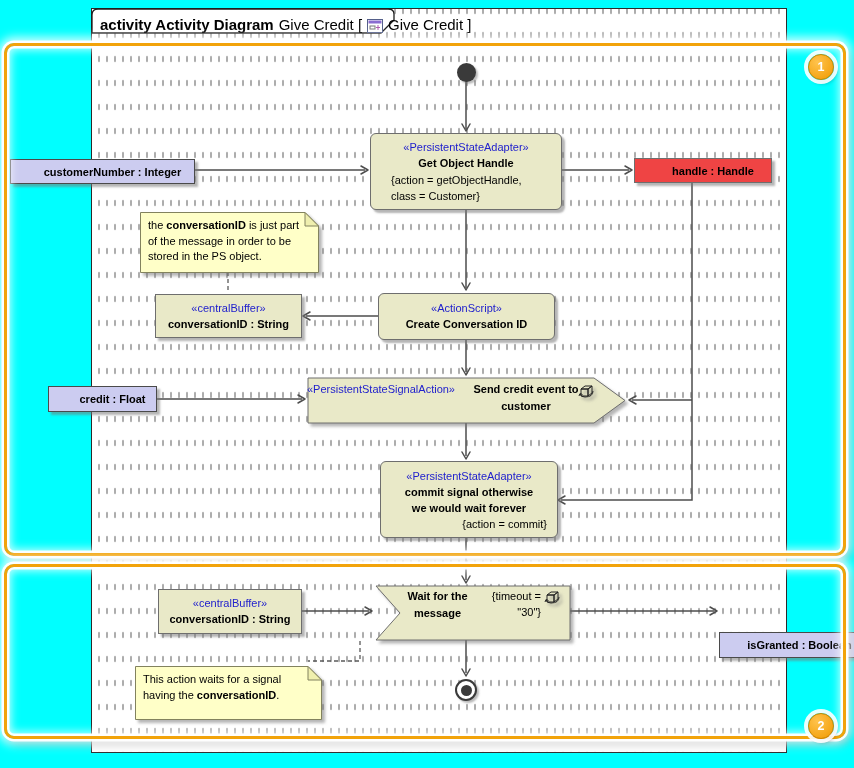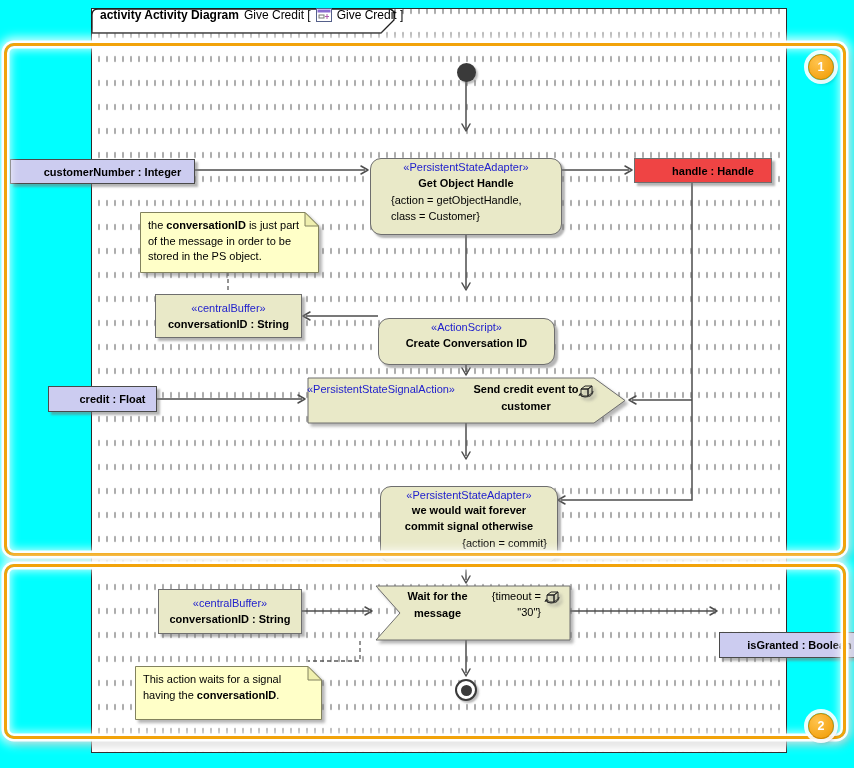--- a/index.html
+++ b/index.html
@@ -22,23 +22,23 @@
   }
 
   svg{display:block;}
   .edges{position:absolute;left:0;top:0;width:854px;height:768px;z-index:3;pointer-events:none;}
   .edges path{stroke:#4d4d4d;stroke-width:1.5;fill:none;}
   .edges polyline{stroke:#4d4d4d;stroke-width:1.5;fill:none;stroke-linejoin:round;stroke-linecap:round;}
   .edges .dash{stroke-dasharray:4 3;stroke-width:1.3;stroke:#5a5a5a;}
 
   .node{position:absolute;z-index:4;font-size:11px;color:#000;}
   .action{
-    background:#e9e9c8;border:1px solid #6e6e6e;border-radius:11px;
+    background:#e9e9c8;border:1px solid #6e6e6e;border-radius:6px;
     box-shadow:3px 3px 2px rgba(120,120,120,.55);
-    display:flex;flex-direction:column;justify-content:flex-start;align-items:center;margin-top:25px;
+    display:flex;flex-direction:column;justify-content:center;align-items:center;
   }
   .stereo{color:#2121cd;line-height:16px;text-align:center;width:100%;}
   .nname{font-weight:bold;line-height:17px;text-align:center;width:100%;}
   .tags{width:100%;text-align:left;padding-left:20px;box-sizing:border-box;line-height:16px;}
   .tagline{display:block;}
   .tag-right{width:100%;box-sizing:border-box;text-align:right;line-height:16px;}
 
   .objectnode{
     background:#ccccf0;border:1px solid #4a4a4a;
     box-shadow:3px 3px 2px rgba(120,120,120,.55);
@@ -70,22 +70,22 @@
   .final-node{
     position:absolute;left:455px;top:679px;width:22px;height:22px;border-radius:50%;
     border:2px solid #3a3a3a;background:#fff;z-index:4;box-sizing:border-box;
     display:flex;align-items:center;justify-content:center;
     box-shadow:2px 2px 2px rgba(120,120,120,.5);
   }
   .final-node .dot{width:11px;height:11px;border-radius:50%;background:#3a3a3a;}
 
   .frame-tab{position:absolute;left:91px;top:8px;width:308px;height:26px;z-index:6;}
   .frame-tab .tab-text{
-    position:absolute;left:9px;top:0;height:25px;display:flex;align-items:flex-start;gap:5px;
-    font-size:12px;white-space:nowrap;
+    position:absolute;left:9px;top:0;height:25px;display:flex;align-items:flex-end;gap:5px;
+    font-size:15px;white-space:nowrap;
   }
   .tab-bold{font-weight:bold;}
 
   .hl-frame{
     position:absolute;left:4px;width:842px;box-sizing:border-box;z-index:10;
     border:3px solid #f2a30a;border-radius:10px;pointer-events:none;
     box-shadow:
       0 0 0 2.5px rgba(255,255,255,.95),
       0 0 10px 6px rgba(255,255,255,.8),
       4px 5px 8px rgba(0,0,0,.32),
@@ -223,22 +223,22 @@
     </div>
     <svg class="mini-icon" style="left:270px;top:6px;" width="18" height="16">
       <path d="M4,6 L8,3 L15,3 L11,6 Z M4,6 H11 V13 H4 Z M11,6 L15,3 V10 L11,13 Z" fill="none" stroke="#222" stroke-width="1"></path>
       <path d="M16,8 Q16,14 8,14 Q4,14 3,11" fill="none" stroke="#222" stroke-width="1"></path>
       <polyline points="2,13 3,10.5 5.5,11.5" fill="none" stroke="#222" stroke-width="1"></polyline>
     </svg>
   </div>
 
   <div class="node action" style="left:380px;top:461px;width:176px;height:75px;">
     <span class="stereo">«PersistentStateAdapter»</span>
+    <span class="nname">commit signal otherwise</span>
     <span class="nname" style="line-height:15px;">we would wait forever</span>
-    <span class="nname">commit signal otherwise</span>
     <div class="tag-right" style="padding-right:10px;">{action = commit}</div>
   </div>
 
   <div class="node buffer" style="left:158px;top:589px;width:142px;height:43px;">
     <span class="stereo">«centralBuffer»</span>
     <span class="nname">conversationID : String</span>
   </div>
 
   <div class="shape-node" style="left:375px;top:585px;width:197px;height:57px;">
     <svg width="197" height="57">

